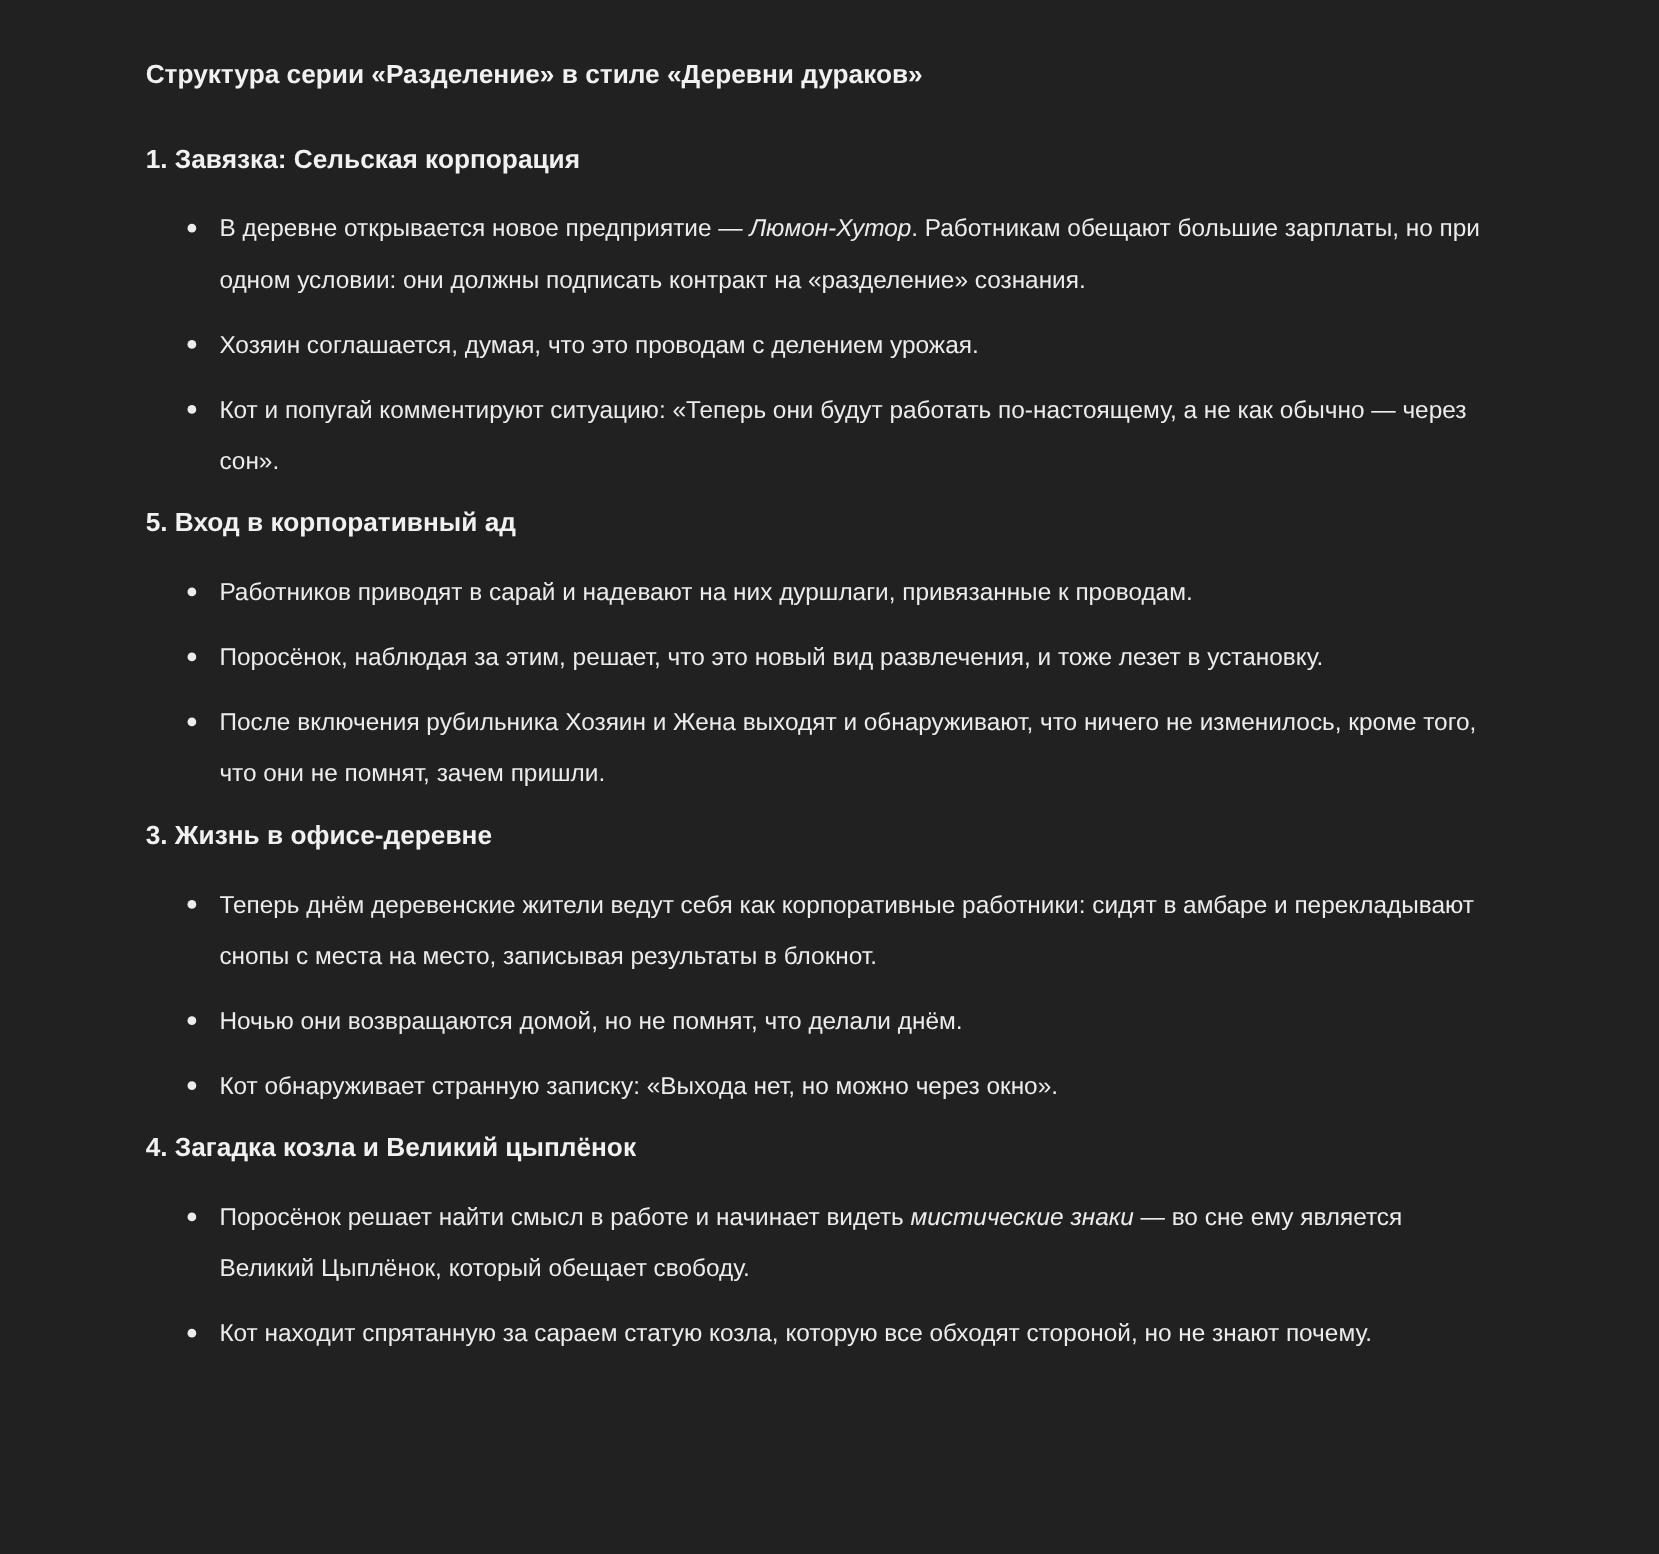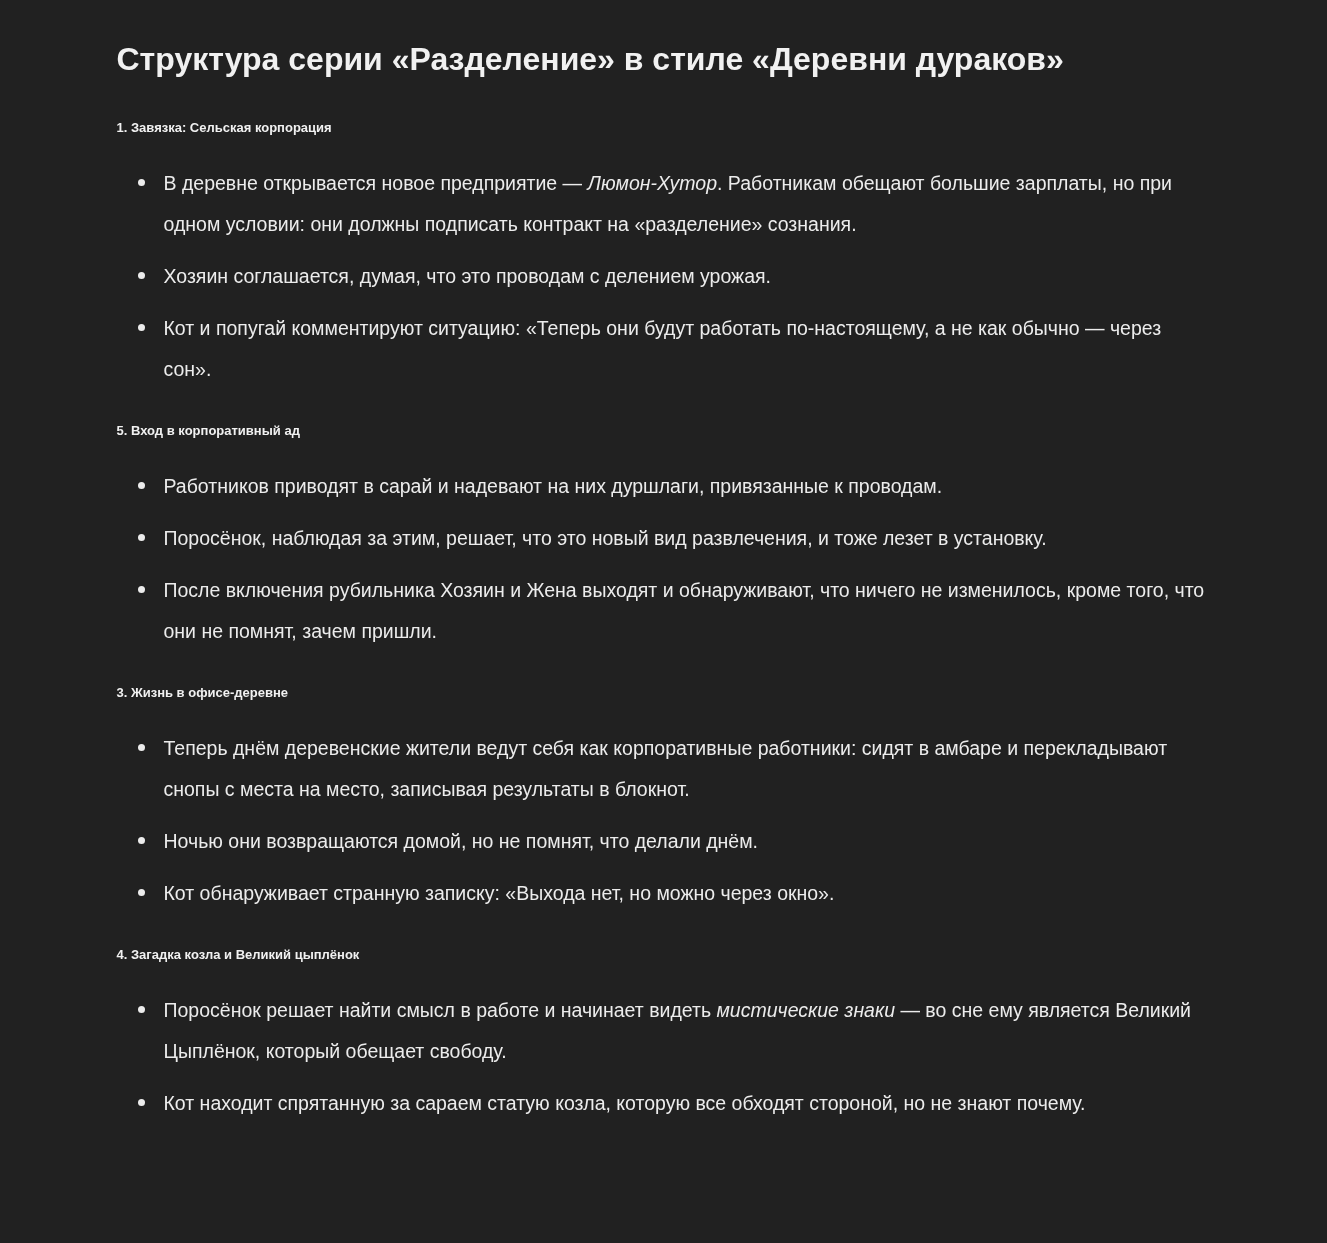--- a/index.html
+++ b/index.html
@@ -19,36 +19,36 @@
     background: #212121;
     overflow: hidden;
     box-sizing: border-box;
   }
   .content {
     max-width: 1094px;
     margin: 0 auto;
     padding-top: 42px;
   }
   h3.doc-title {
-    font-size: 32px;
+    font-size: 21px;
     font-weight: 700;
     line-height: 35px;
     margin: 0 0 36px 0;
     color: #f1f1f1;
   }
   h4.section-heading {
-    font-size: 13px;
+    font-size: 21px;
     font-weight: 700;
     line-height: 30px;
-    margin: 26px 0 20px 0;
+    margin: 14px 0 20px 0;
     color: #f1f1f1;
   }
   ul.bullet-list {
     list-style: none;
-    margin: 0;
+    margin: 12px;
     padding: 0 0 0 47px;
   }
   ul.bullet-list li {
     position: relative;
     margin: 0 0 11px 0;
   }
   ul.bullet-list li::before {
     content: "";
     position: absolute;
     left: -26px;

